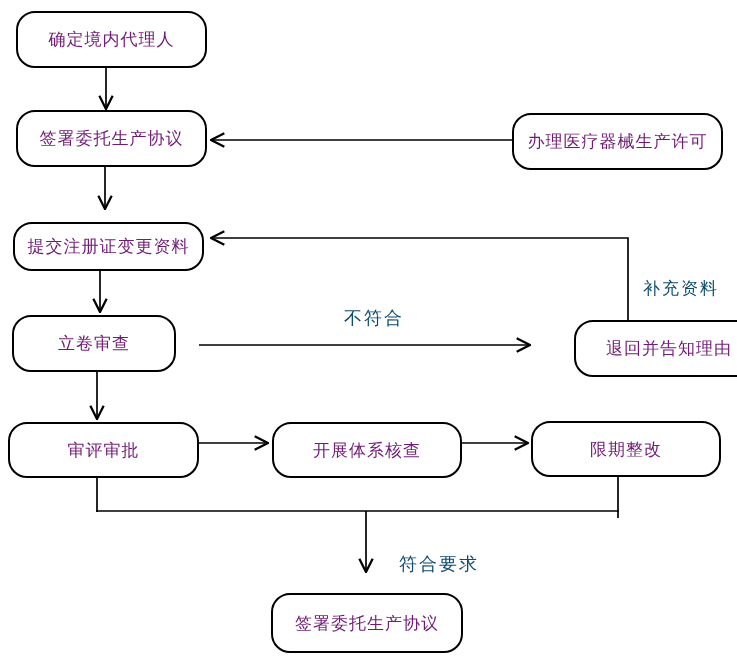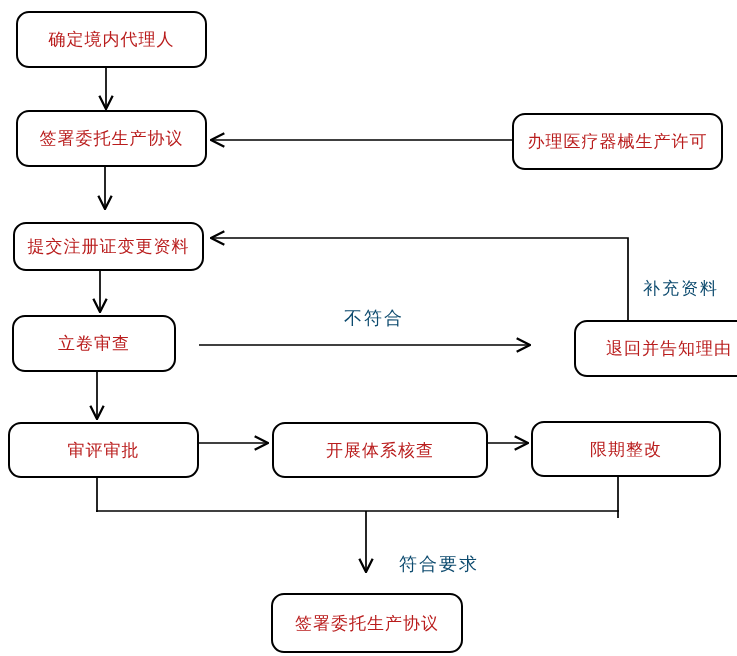--- a/index.html
+++ b/index.html
@@ -12,27 +12,27 @@
     width: 737px;
     height: 656px;
     background: #ffffff;
     font-family: "DejaVu Serif", "Liberation Serif", serif;
     overflow: hidden;
   }
   .node {
     position: absolute;
     box-sizing: border-box;
     border: 2px solid #000000;
-    border-radius: 13px;
+    border-radius: 19px;
     background: #ffffff;
     display: flex;
     align-items: center;
     justify-content: center;
     font-size: 17px;
-    color: #b91c1c;
+    color: #701a75;
     letter-spacing: 1px;
     white-space: nowrap;
     z-index: 2;
   }
   .edge-label {
     position: absolute;
     font-size: 18px;
     color: #0c4a6e;
     letter-spacing: 2px;
     white-space: nowrap;
@@ -97,21 +97,21 @@
   <div class="node" style="left:512px; top:113px; width:211px; height:57px;">办理医疗器械生产许可</div>
 
   <div class="node" style="left:13px;  top:212px; width:191px; height:49px;margin-top:10px;">提交注册证变更资料</div>
 
   <div class="node" style="left:12px;  top:315px; width:164px; height:57px;">立卷审查</div>
 
   <div class="node" style="left:533px; top:320px; width:190px; height:57px;margin-left:41px;">退回并告知理由</div>
 
   <div class="node" style="left:8px;   top:422px; width:191px; height:56px;">审评审批</div>
 
-  <div class="node" style="left:272px; top:422px; width:216px; height:56px;">开展体系核查</div>
+  <div class="node" style="left:272px; top:422px; width:190px; height:56px;">开展体系核查</div>
 
   <div class="node" style="left:531px; top:421px; width:190px; height:56px;">限期整改</div>
 
   <div class="node" style="left:271px; top:593px; width:192px; height:60px;">签署委托生产协议</div>
 
   <div class="edge-label" style="left:344px; top:306px;">不符合</div>
 
   <div class="edge-label" style="left:643px; top:277px; font-size:17px;">补充资料</div>
 
   <div class="edge-label" style="left:399px; top:552px;">符合要求</div>

